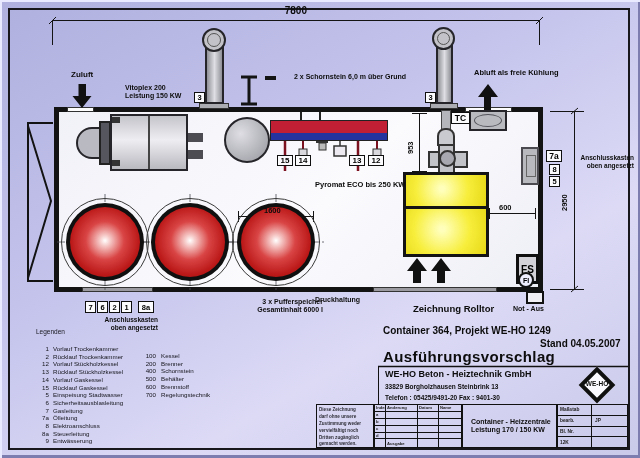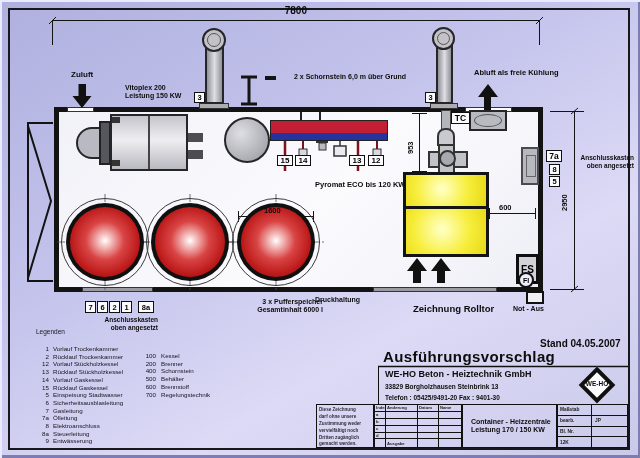--- a/index.html
+++ b/index.html
@@ -320,21 +320,21 @@
   <div class="t" style="left:499px;top:203px;font-size:7.5px;">600</div>
   <div class="t" style="left:264px;top:206px;font-size:7.5px;">1600</div>
 
   <div class="t" style="left:71px;top:70px;font-size:8px;">Zuluft</div>
   <div class="t" style="left:474px;top:68px;font-size:7.5px;">Abluft als freie Kühlung</div>
   <div class="t" style="left:294px;top:73px;font-size:7px;">2 x Schornstein 6,0 m über Grund</div>
   <div class="t" style="left:125px;top:84px;font-size:7px;">
     <div>Vitoplex 200</div>
     <div>Leistung 150 KW</div>
   </div>
-  <div class="t" style="left:315px;top:180px;font-size:7.5px;">Pyromat ECO  bis 120 KW</div>
+  <div class="t" style="left:315px;top:180px;font-size:7.5px;">Pyromat ECO  bis 250 KW</div>
   <div class="t" style="left:315px;top:296px;font-size:7px;">Druckhaltung</div>
   <div class="t" style="left:413px;top:303px;font-size:9.5px;">Zeichnung Rolltor</div>
   <div class="t" style="left:513px;top:305px;font-size:7px;">Not - Aus</div>
   <div class="t tc" style="left:198px;top:298px;width:125px;font-size:7px;">
     <div>3 x Pufferspeicher</div>
     <div>Gesamtinhalt 6000 l</div>
   </div>
   <div class="t tc" style="left:90px;top:316px;width:68px;font-size:6.5px;">
     <div>Anschlusskasten</div>
     <div>oben angesetzt</div>
@@ -419,20 +419,21 @@
     <div class="legrow">
         <span class="legnum3">600</span>
         <span>Brennstoff</span>
       </div>
     <div class="legrow">
         <span class="legnum3">700</span>
         <span>Regelungstechnik</span>
       </div>
   </div>
 
+  <div class="t" style="left:383px;top:325px;font-size:10px;">Container 364, Projekt WE-HO 1249</div>
   <div class="t" style="left:540px;top:338px;font-size:10px;">Stand 04.05.2007</div>
   <div class="t" style="left:385px;top:369px;font-size:9px;">WE-HO  Beton - Heiztechnik GmbH</div>
 
   <div class="t" style="left:383px;top:348px;font-size:15px;letter-spacing:0.4px;">Ausführungsvorschlag</div>
   <div class="t" style="left:385px;top:383px;font-size:6.5px;">33829 Borgholzhausen   Steinbrink 13</div>
   <div class="t" style="left:385px;top:394px;font-size:6.5px;">Telefon : 05425/9491-20   Fax : 9401-30</div>
 
   <div class="abs" style="left:577px;top:367px;width:40px;height:37px;">
     <div class="diamond" style="left:7px;top:5px;"></div>
     <div class="t" style="left:0;top:13px;width:40px;text-align:center;font-size:6.5px;">WE-HO</div>

